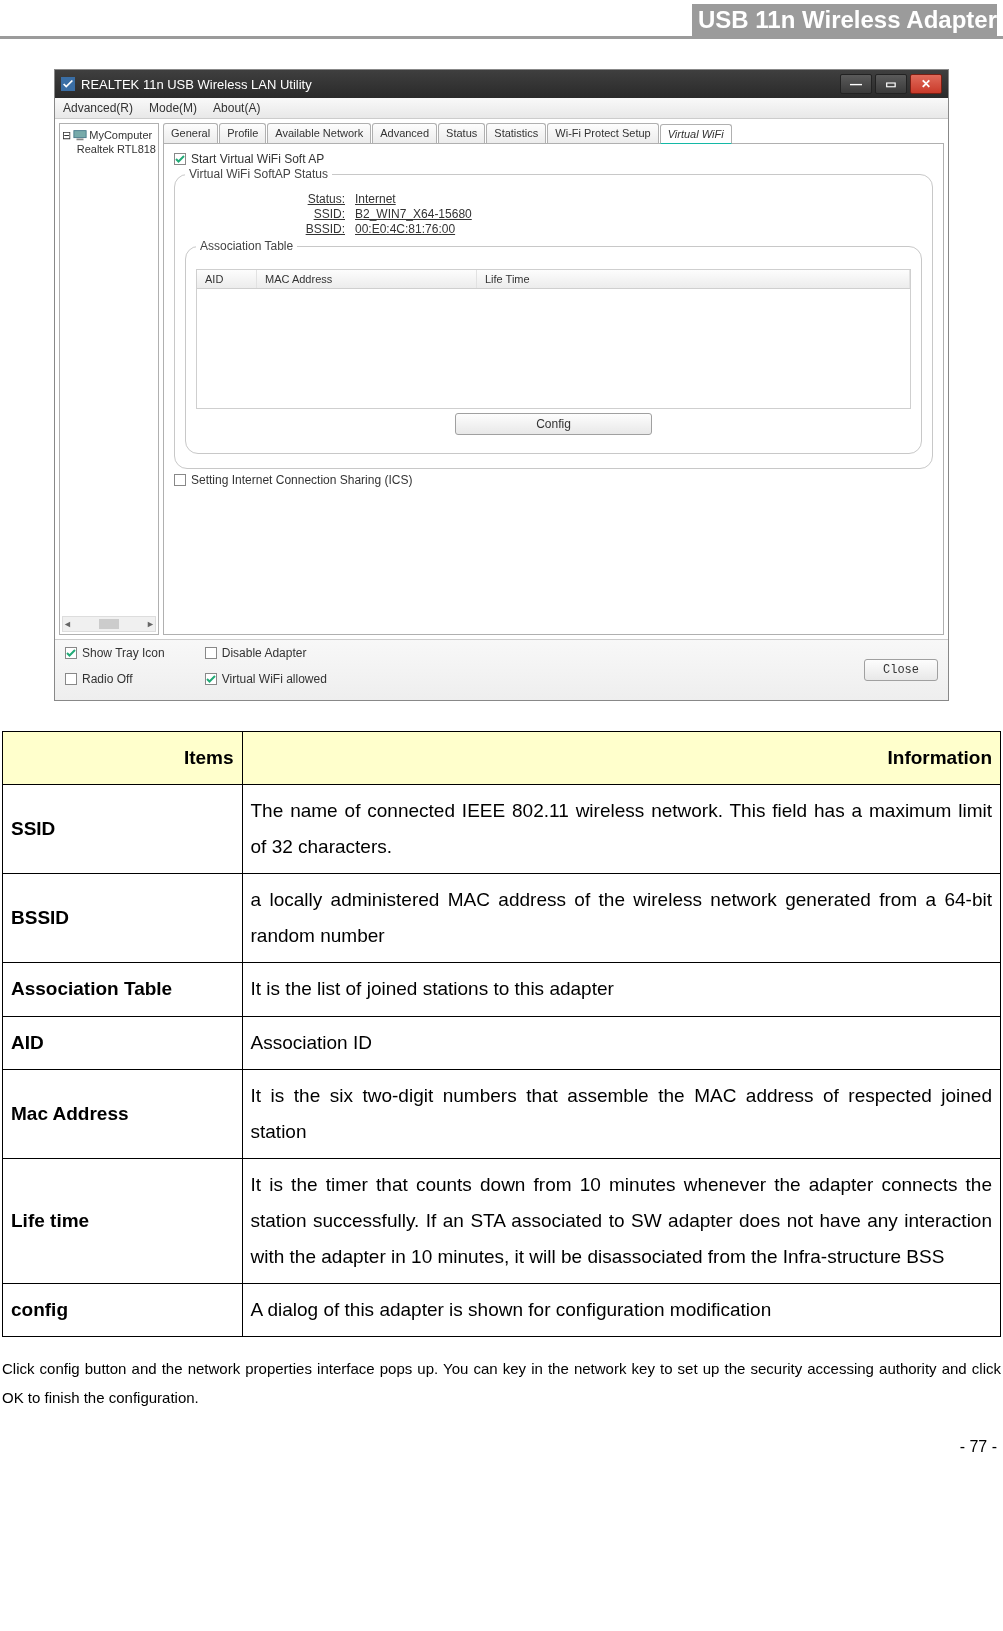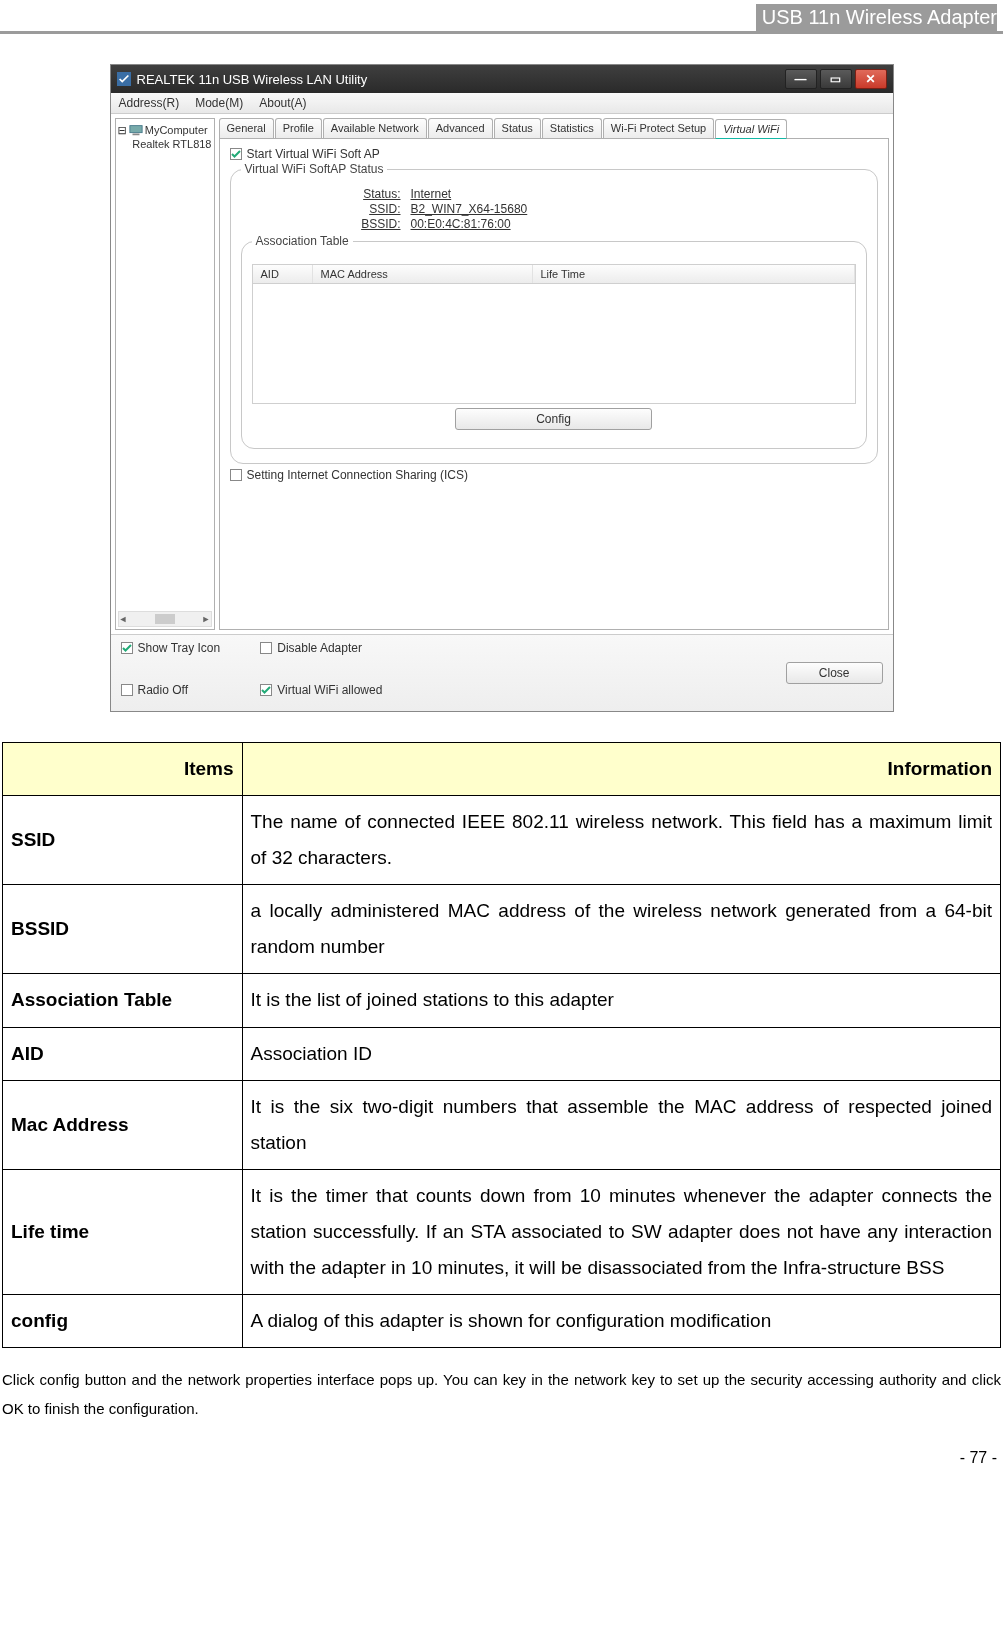--- a/index.html
+++ b/index.html
@@ -13,29 +13,29 @@
   .header-bar {
     border-bottom: 3px solid #9b9b9b;
     padding: 4px 6px 0 0;
     text-align: right;
   }
   .header-bar h1 {
     display: inline-block;
     margin: 0;
     background: #9b9b9b;
     color: #fff;
-    font-size: 20px;
+    font-size: 24px;
     padding: 2px 0 2px 6px;
-    font-weight: normal;
+    font-weight: bold;
   }
   .content { padding: 30px 2px 10px 2px; }
   .screenshot-wrap { text-align: center; margin-bottom: 30px; }
   .screenshot {
     display: inline-block;
-    width: 784px;
+    width: 895px;
     border: 1px solid #888;
     text-align: left;
     font-family: Tahoma, "Segoe UI", sans-serif;
     font-size: 12px;
     color: #333;
     background: #fff;
   }
   
   .win-title {
     background: linear-gradient(#3f3f3f,#2a2a2a);
@@ -109,28 +109,28 @@
   .tblhdr > div { padding:3px 8px; border-right:1px solid #e2e2e2;}
   .tblbody {
     border:1px solid #cfcfcf; border-top:none; height:120px; background:#fff;
   }
   .cfg-row{ text-align:center; margin:4px 0 8px 0;}
   .btn {
     display:inline-block; padding:3px 80px; font-size:12px;
     border:1px solid #a0a0a0; border-radius:3px;
     background:linear-gradient(#fdfdfd,#e8e8e8);
   }
-  .btn.sm{ padding:3px 32px;}
+  .btn.sm{ padding:3px 18px;font-family:Liberation Mono, monospace;}
   .bottom-opts {
     display:flex; align-items:center; padding:6px 10px;
     border-top:1px solid #ccc; background:linear-gradient(#f8f8f8,#eee);
     gap: 40px;
     font-size:12px;
   }
-  .bottom-col{ display:flex; flex-direction:column; gap:20px;}
+  .bottom-col{ display:flex; flex-direction:column; gap:4px;}
   .bottom-opts .close-btn{ margin-left:auto; }
   .tree-scroll {
     position:absolute; bottom:2px; left:2px; right:2px; height:16px;
     background:#f0f0f0; border:1px solid #ddd;
     display:flex; align-items:center; justify-content:space-between;
     font-size:9px; color:#666;
   }
   
   table.info {
     width: 100%; border-collapse: collapse;
@@ -170,21 +170,21 @@
           <span>REALTEK 11n USB Wireless LAN Utility</span>
         </div>
         <div class="win-ctrls">
           <div class="win-btn min">—</div>
           <div class="win-btn max">▭</div>
           <div class="win-btn close">✕</div>
         </div>
       </div>
       
       <div class="menu-bar">
-        <span>Address(R)</span>
+        <span>Advanced(R)</span>
         <span>Mode(M)</span>
         <span>About(A)</span>
       </div>
       
       <div class="app-body">
         <div class="tree">
           <div class="tree-item">
             <span>⊟</span>
             <svg class="mini-icon" viewBox="0 0 16 16">
                 <rect x="1" y="3" width="14" height="8" fill="#7aa" stroke="#478"></rect>

